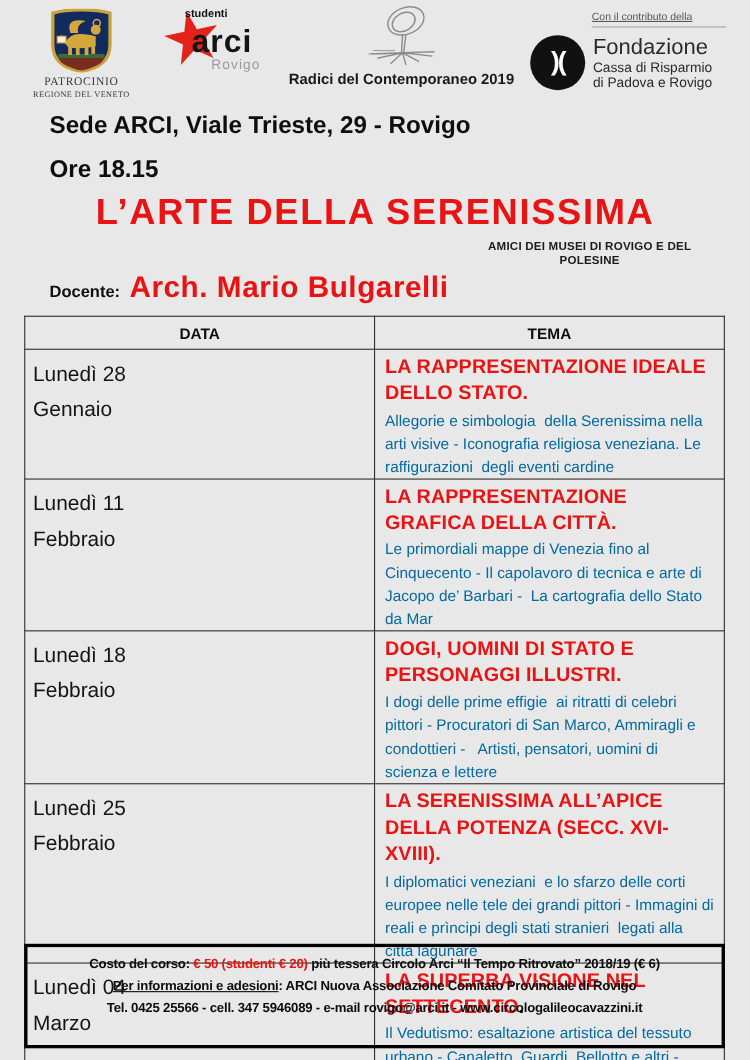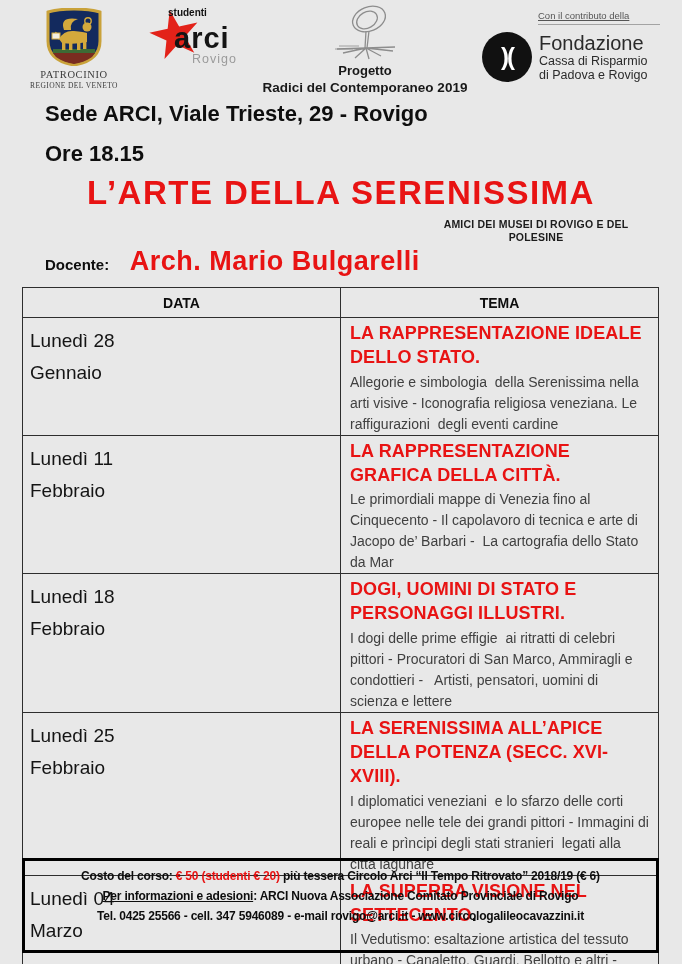--- a/index.html
+++ b/index.html
@@ -36,31 +36,31 @@
   
   .sede{left:45px;top:101px;font-size:22px;font-weight:bold;color:#0e0e0e;}
   .ore{left:45px;top:141px;font-size:22px;font-weight:bold;color:#0e0e0e;}
   .main-title{left:0;top:174px;width:682px;text-align:center;font-size:33px;font-weight:bold;letter-spacing:1.5px;}
   .collab{left:420px;top:215px;width:232px;text-align:center;color:#1c1c1c;}
   .collab-1{font-size:12px;}
   .collab-2{font-size:10.5px;font-weight:bold;margin-top:3px;letter-spacing:.2px;}
   .collab-3{font-size:10.5px;font-weight:bold;margin-top:1px;letter-spacing:.2px;}
   .docente{left:45px;top:246px;white-space:nowrap;}
   .docente-label{font-size:15px;font-weight:bold;color:#0e0e0e;}
-  .docente-name{font-size:27px;font-weight:bold;margin-left:16px;letter-spacing:.5px;}
+  .docente-name{font-size:27px;font-weight:bold;margin-left:4px;letter-spacing:.5px;}
 
   
   table.course{position:absolute;left:22px;top:287px;width:637px;border-collapse:collapse;table-layout:fixed;}
   table.course th,table.course td{border:1.5px solid #2e2e2e;vertical-align:top;background:transparent;}
   table.course th{font-size:14px;font-weight:bold;color:#0d0d0d;text-align:center;vertical-align:middle;height:25px;padding:2px 0;}
   td.date-cell{width:93px;padding:7px 2px 0 7px;font-size:19px;font-weight:400;color:#141414;line-height:1.7;}
   td.tema-cell{padding:3px 9px 0 9px;}
   .tema-title{font-size:18px;font-weight:bold;line-height:1.35;letter-spacing:.1px;}
   .tema-dot{color:#111;}
-  .tema-desc{font-size:14px;color:#404040;line-height:1.5;margin-top:2px;}
+  .tema-desc{font-size:14px;color:#0369a1;line-height:1.5;margin-top:2px;}
 
   
   .footer-box{left:22px;top:858px;width:631px;height:83px;border:3px solid #000;text-align:center;padding-top:6px;overflow:hidden;}
   .footer-box .line{font-size:12px;font-weight:bold;line-height:1.65;color:#0d0d0d;white-space:nowrap;letter-spacing:-.2px;}
   .u{text-decoration:underline;}
 </style>
 </head>
 <body>
 
 <div class="abs crest-block">
@@ -97,21 +97,20 @@
     <svg width="72" height="58" viewBox="0 0 72 58">
       <g fill="none" stroke="#8d8d8d" stroke-width="1.3">
         <ellipse cx="40" cy="15" rx="17" ry="12" transform="rotate(-22 40 15)"></ellipse>
         <ellipse cx="38" cy="16" rx="11" ry="8" transform="rotate(-30 38 16)"></ellipse>
         <path d="M37 27 L36 44 M40 27 L38 44"></path>
         <path d="M37 44 L14 49 M37 44 L8 45 M37 44 L26 54 M37 44 L40 55 M37 44 L52 52 M37 44 L64 47 M37 44 L66 43"></path>
         <path d="M10 42 H30 M6 45 H24" stroke-width="0.8"></path>
       </g>
     </svg>
   </span>
-  <div class="prog-1">Progetto</div>
   <div class="prog-2">Radici del Contemporaneo 2019</div>
 </div>
 
 <div class="abs fond-block">
   <div class="fond-contrib">Con il contributo della</div>
   <div class="fond-row">
     <div class="fond-circle">)(</div>
     <div class="fond-text">
       <div class="fond-name">Fondazione</div>
       <div class="fond-sub">Cassa di Risparmio</div>

